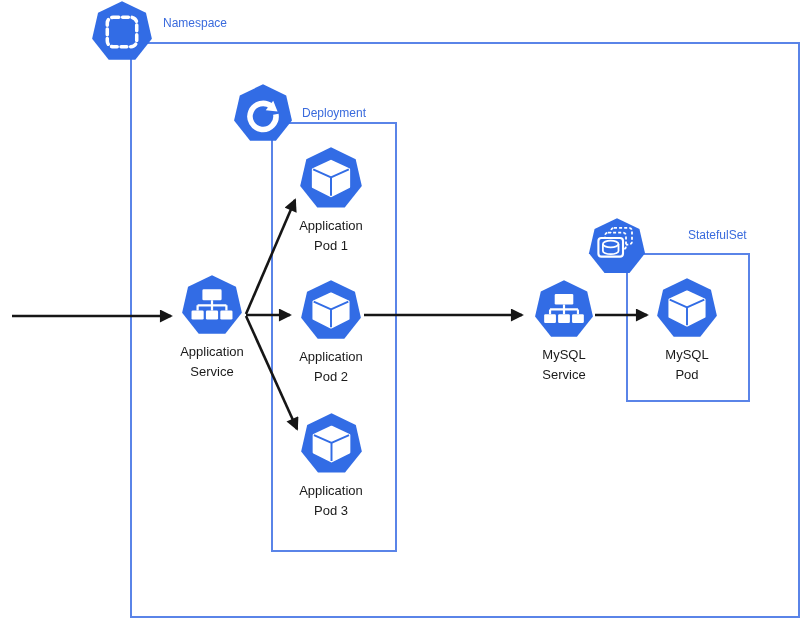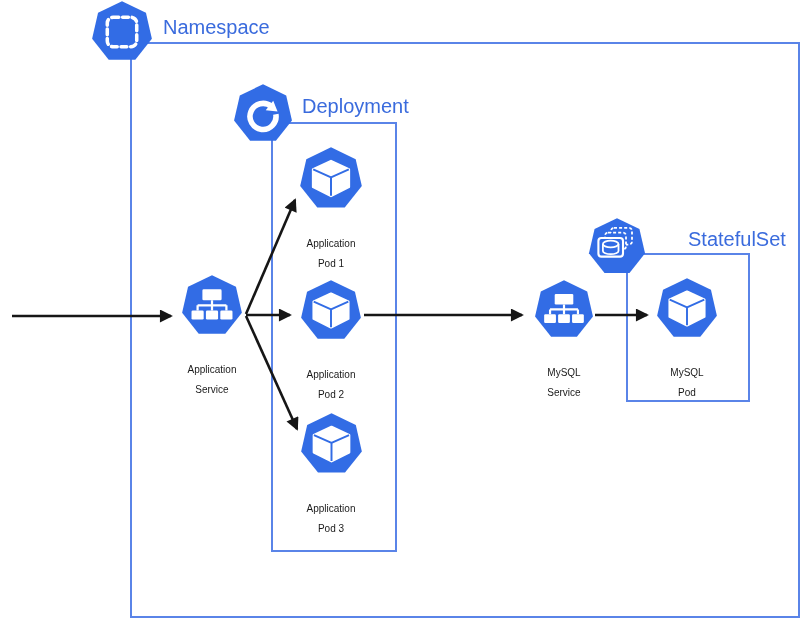--- a/index.html
+++ b/index.html
@@ -4,29 +4,29 @@
 <style>
   html,body{margin:0;padding:0;background:#fff;}
   .canvas{
     position:relative;width:800px;height:618px;background:#ffffff;overflow:hidden;
     font-family:"Liberation Sans", sans-serif;
   }
   .group-box{position:absolute;border:2.5px solid #5A84E8;background:transparent;z-index:1;}
   .arrow-layer{position:absolute;left:0;top:0;z-index:2;}
   .icon{position:absolute;z-index:3;}
   .group-label{
-    position:absolute;z-index:3;color:#3A6BDD;font-size:20px;font-weight:400;
+    position:absolute;z-index:3;color:#3A6BDD;font-size:12px;font-weight:400;
     white-space:nowrap;
   }
   .node{
     position:absolute;z-index:3;width:124px;display:flex;flex-direction:column;align-items:center;
   }
   .node svg{display:block;}
   .node-label{
-    margin-top:22px;font-size:10px;line-height:20px;color:#1A1A1A;text-align:center;
+    margin-top:4px;font-size:13px;line-height:20px;color:#1A1A1A;text-align:center;
     white-space:pre-line;
   }
 </style>
 </head>
 <body>
 
 <div class="canvas">
 
   <svg width="0" height="0" style="position:absolute" aria-hidden="true">
     <defs>
@@ -58,21 +58,21 @@
     <use href="#hept"></use>
     <rect x="27" y="27" width="46" height="46" rx="9" fill="none" stroke="#fff" stroke-width="5.5" stroke-dasharray="9,6" stroke-linecap="round"></rect>
   </svg>
   <div class="group-label" style="left:163px;top:16px;">Namespace</div>
 
   <svg class="icon" style="left:232px;top:83px" width="62" height="62" viewBox="0 0 100 100">
     <use href="#hept"></use>
     <path d="M 70.7,50.4 A 21,21 0 1 1 63.5,37.9" stroke="#fff" stroke-width="9" fill="none"></path>
     <polygon points="73.5,46 54.4,43.9 66.5,28.6" fill="#fff"></polygon>
   </svg>
-  <div class="group-label" style="left:302px;top:95px;">Deployment</div>
+  <div class="group-label" style="left:302px;top:106px;">Deployment</div>
 
   <svg class="icon" style="left:587px;top:217px" width="60" height="60" viewBox="0 0 100 100">
     <use href="#hept"></use>
     <rect x="40" y="18" width="35" height="28" rx="5" fill="none" stroke="#fff" stroke-width="3" stroke-dasharray="5,3.5"></rect>
     <rect x="30" y="26" width="35" height="28" rx="5" fill="#326CE5" stroke="#fff" stroke-width="3" stroke-dasharray="5,3.5"></rect>
     <rect x="19" y="35" width="41" height="31" rx="5" fill="#326CE5" stroke="#fff" stroke-width="3.5"></rect>
     <ellipse cx="39.5" cy="45" rx="13" ry="5.5" fill="none" stroke="#fff" stroke-width="3"></ellipse>
     <path d="M26.5,45 V56.5 A13,5.5 0 0 0 52.5,56.5 V45" fill="none" stroke="#fff" stroke-width="3"></path>
   </svg>
   <div class="group-label" style="left:688px;top:228px;">StatefulSet</div>

